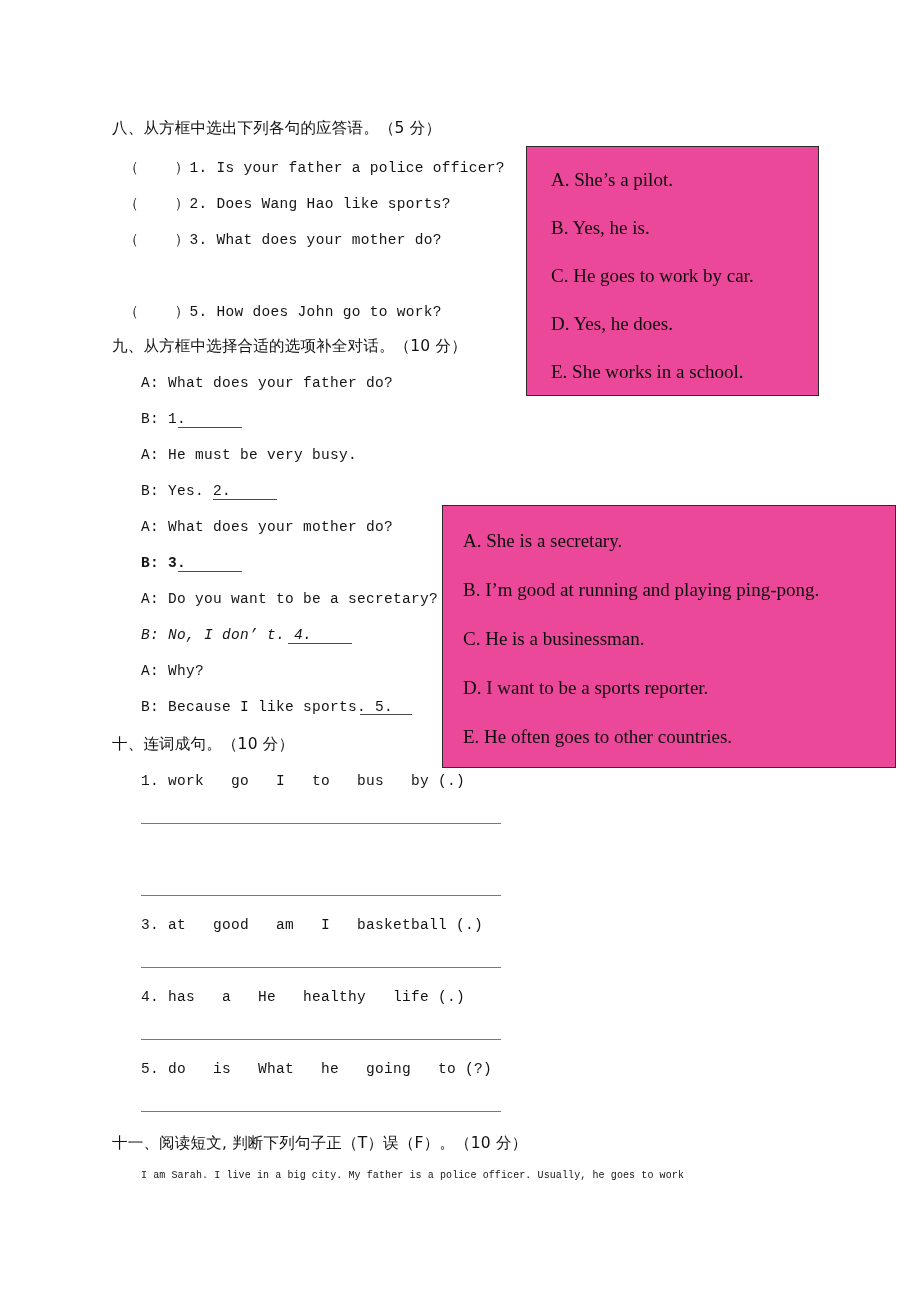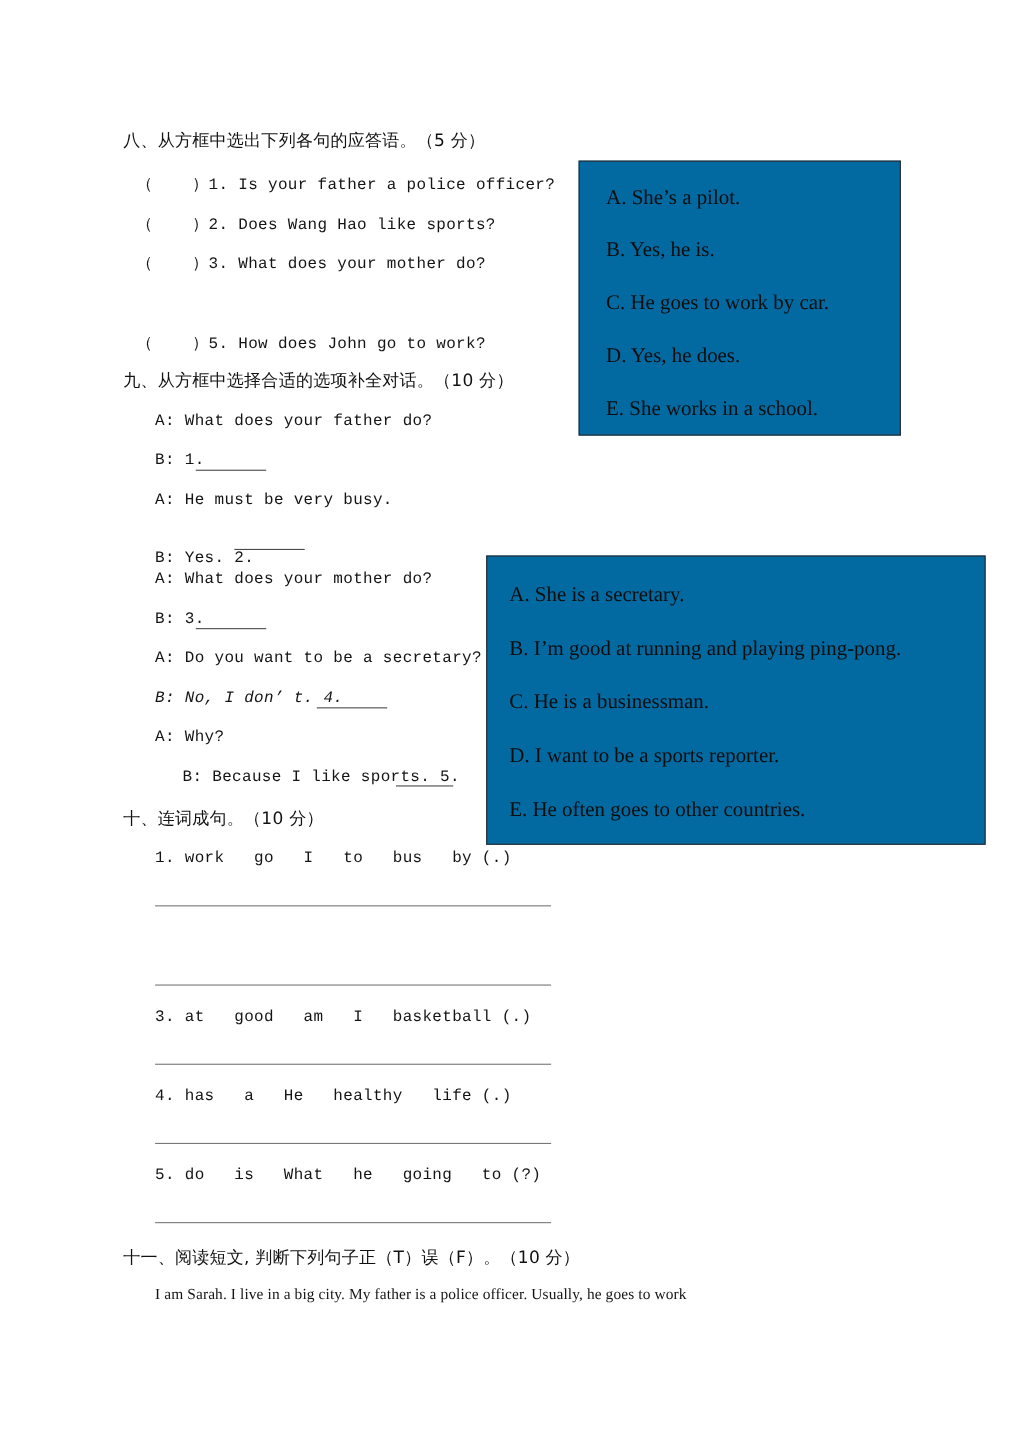--- a/index.html
+++ b/index.html
@@ -41,32 +41,32 @@
     position: absolute;
     font-family: "Liberation Mono", "DejaVu Sans Mono", monospace;
     font-size: 14.5px;
     white-space: pre;
     color: #141414;
     letter-spacing: 0.3px;
   }
 
   .passage-line {
     position: absolute;
-    font-family: Liberation Serif, serif;
-    font-size: 14px;
+    font-family: Liberation Mono, monospace;
+    font-size: 10px;
     white-space: pre;
     color: #141414;
     letter-spacing: 0.1px;
   }
 
   
   .option-box {
     position: absolute;
     border: 1.6px solid #2b2b2b;
-    background: #0369a1;
+    background: #ec4899;
     box-sizing: border-box;
   }
   .option-box .opt {
     position: absolute;
     font-family: "Liberation Serif", "DejaVu Serif", serif;
     font-size: 19px;
     white-space: nowrap;
     color: #0d0d0d;
     left: 24px;
   }
@@ -108,36 +108,36 @@
 
   <div class="section-heading" style="top:336px;">九、从方框中选择合适的选项补全对话。（10 分）</div>
 
   <div class="mono-line" style="left:141px; top:375px;">A: What does your father do?</div>
 
   <div class="mono-line" style="left:141px; top:411px;">B: 1.</div>
   <div class="blank" style="left:178px; top:427px; width:64px;"></div>
 
   <div class="mono-line" style="left:141px; top:447px;">A: He must be very busy.</div>
 
-  <div class="mono-line" style="left:141px; top:483px;margin-top:17px;">B: Yes. 2.</div>
+  <div class="mono-line" style="left:141px; top:483px;">B: Yes. 2.</div>
   <div class="blank" style="left:213px; top:499px; width:64px;"></div>
 
   <div class="mono-line" style="left:141px; top:519px;">A: What does your mother do?</div>
 
-  <div class="mono-line" style="left:141px; top:555px;">B: 3.</div>
+  <div class="mono-line" style="left:141px; top:555px;font-weight:bold;">B: 3.</div>
   <div class="blank" style="left:178px; top:571px; width:64px;"></div>
 
   <div class="mono-line" style="left:141px; top:591px;">A: Do you want to be a secretary?</div>
 
   <div class="mono-line" style="left:141px; top:627px;font-style:italic;">B: No, I don’ t. 4.</div>
   <div class="blank" style="left:288px; top:643px; width:64px;"></div>
 
   <div class="mono-line" style="left:141px; top:663px;">A: Why?</div>
 
-  <div class="mono-line" style="left:141px; top:699px;margin-left:25px;">B: Because I like sports. 5.</div>
+  <div class="mono-line" style="left:141px; top:699px;">B: Because I like sports. 5.</div>
   <div class="blank" style="left:360px; top:714px; width:52px;"></div>
 
   <div class="option-box box-two" style="left:442px; top:505px; width:454px; height:263px;">
     <div class="opt" style="top:24px;">A. She is a secretary.</div>
     <div class="opt" style="top:73px;">B. I’m good at running and playing ping-pong.</div>
     <div class="opt" style="top:122px;">C. He is a businessman.</div>
     <div class="opt" style="top:220px;">E. He often goes to other countries.</div>
     <div class="opt" style="top:171px;">D. I want to be a sports reporter.</div>
   </div>
 

